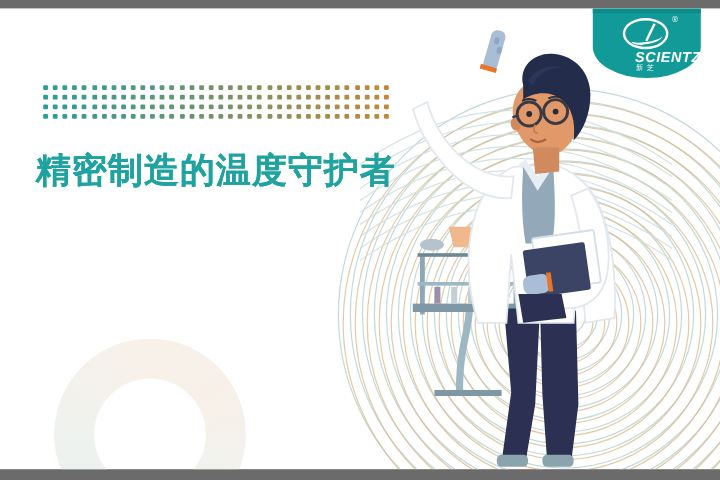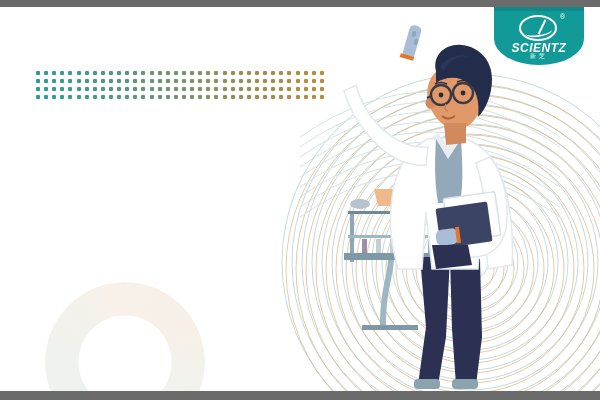--- a/index.html
+++ b/index.html
@@ -78,21 +78,21 @@
     transform:rotate(-6deg);
   }
   #logo .emblem:after{
     content:"";position:absolute;left:20px;top:2px;width:2px;height:16px;
     background:#ffffff;transform:rotate(26deg);
   }
   #logo .reg{
     position:absolute;left:66px;top:6px;color:#ffffff;font-size:7px;line-height:7px;
   }
   #logo .word{
-    position:absolute;left:0;top:34px;width:90px;text-align:center;
+    position:absolute;left:0;top:34px;width:90px;text-align:right;
     color:#ffffff;font-size:12px;font-weight:700;font-style:italic;
     letter-spacing:.5px;
   }
   #logo .cn{
     position:absolute;left:0;top:45px;width:90px;text-align:center;
     color:#ffffff;font-size:6px;letter-spacing:3px;opacity:.95;
   }
 
   
   #illus{position:absolute;left:300px;top:0;width:300px;height:400px;}
@@ -306,20 +306,21 @@
         <span class="dot" style="background: rgb(171, 140, 72);"></span>
         <span class="dot" style="background: rgb(175, 139, 69);"></span>
         <span class="dot" style="background: rgb(179, 139, 66);"></span>
         <span class="dot" style="background: rgb(183, 138, 63);"></span>
         <span class="dot" style="background: rgb(188, 138, 61);"></span>
         <span class="dot" style="background: rgb(192, 137, 58);"></span>
       </div>
     </div>
 
   <div id="headline">
+    <span class="ln ln2">精密制造的温度守护者</span>
   </div>
 
   <div id="logo">
     <div class="badge"></div>
     <div class="emblem"></div>
     <div class="reg">®</div>
     <div class="word">SCIENTZ</div>
     <div class="cn">新芝</div>
   </div>
 

